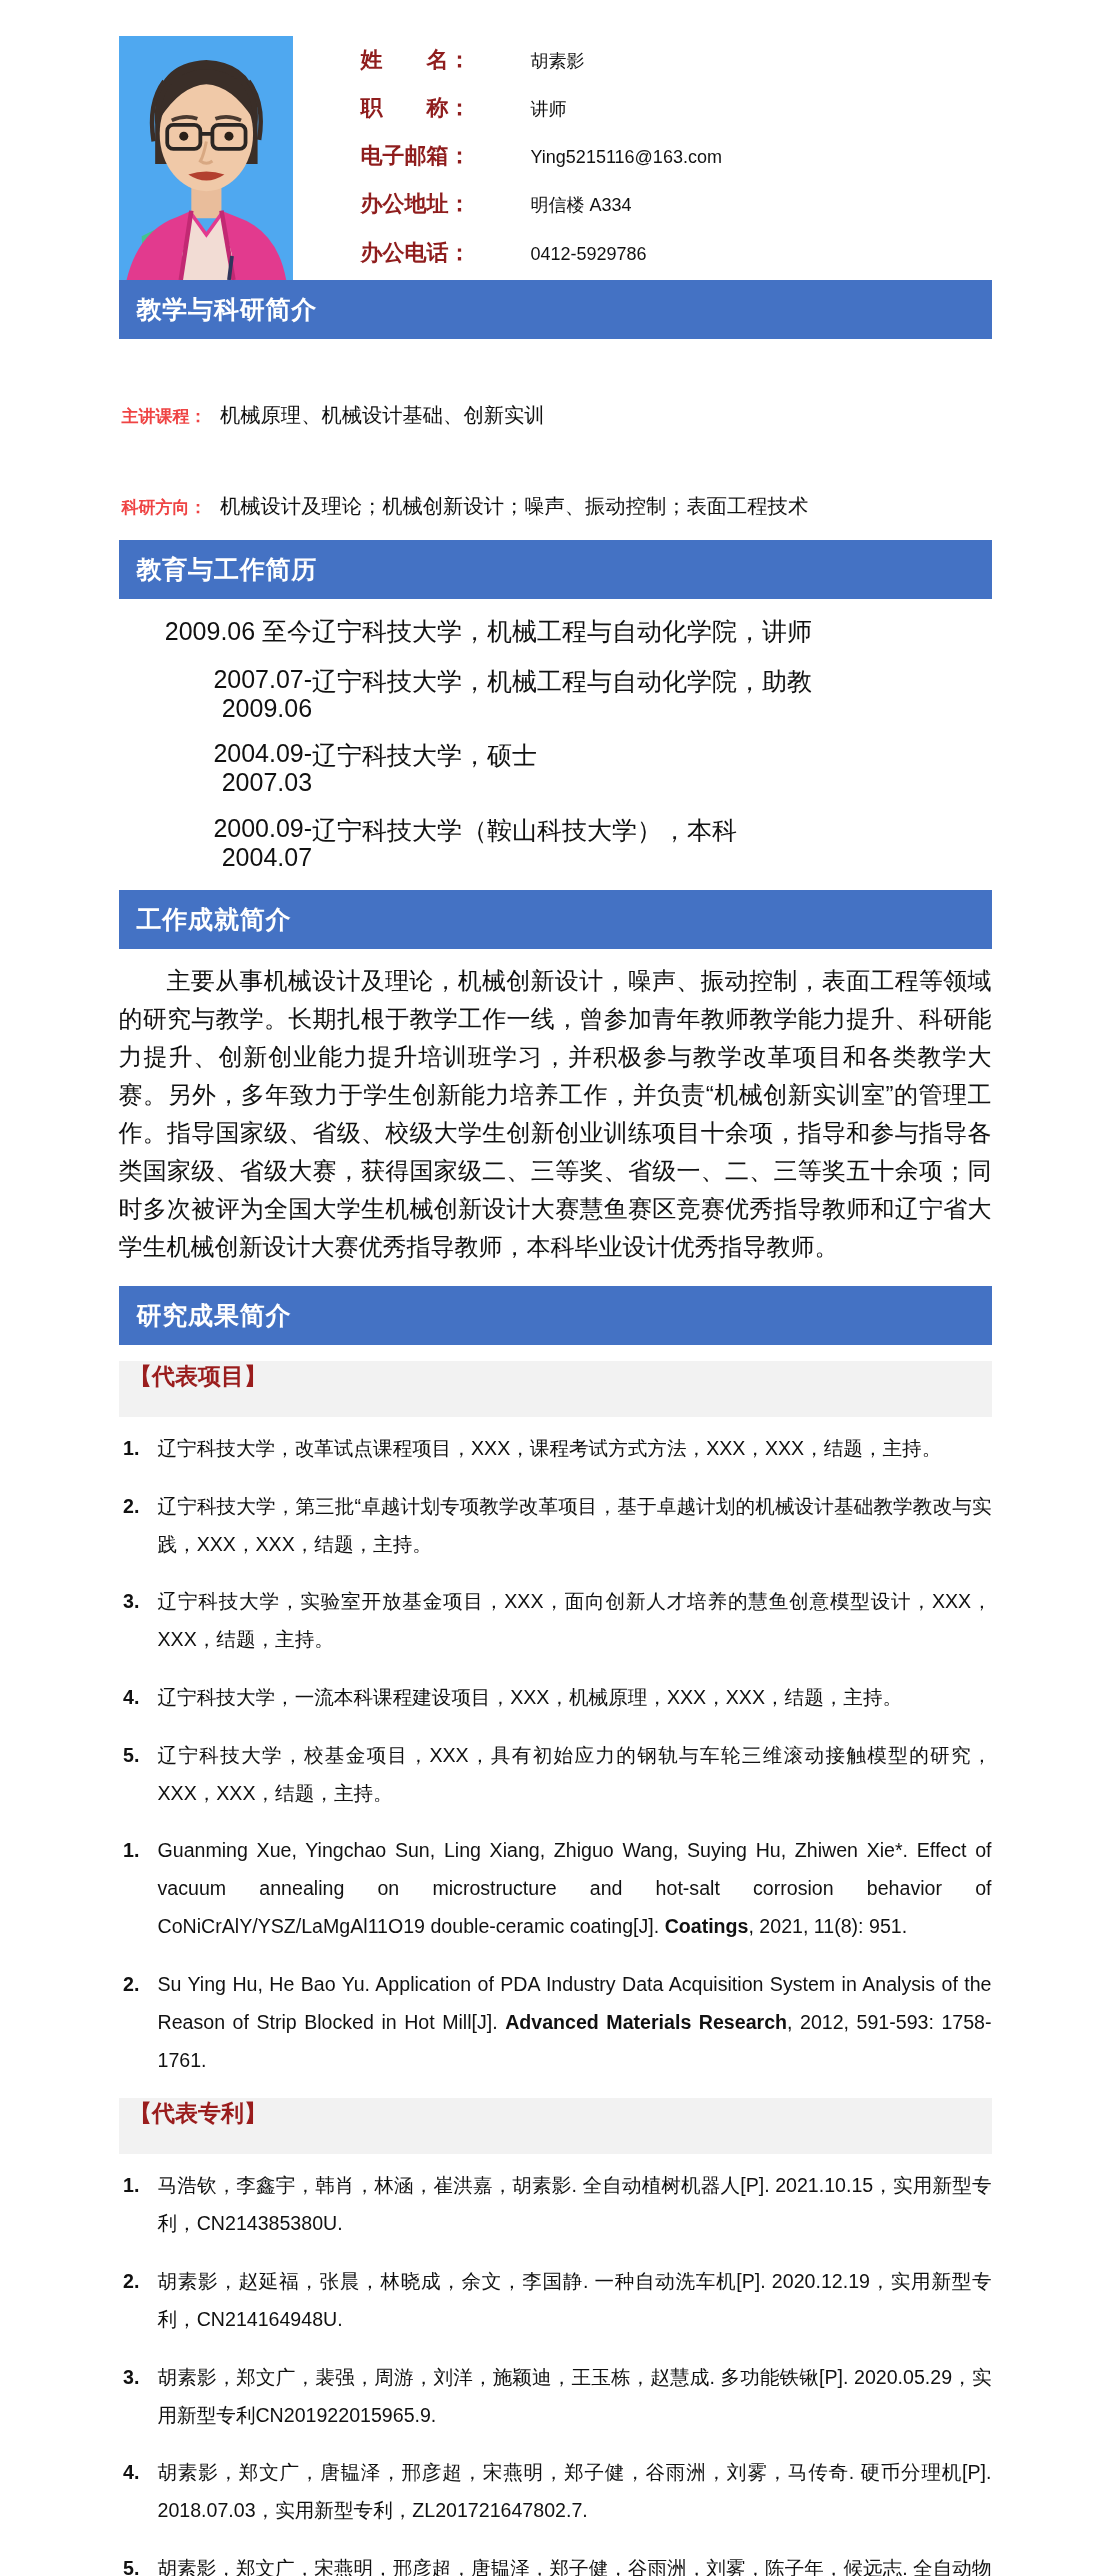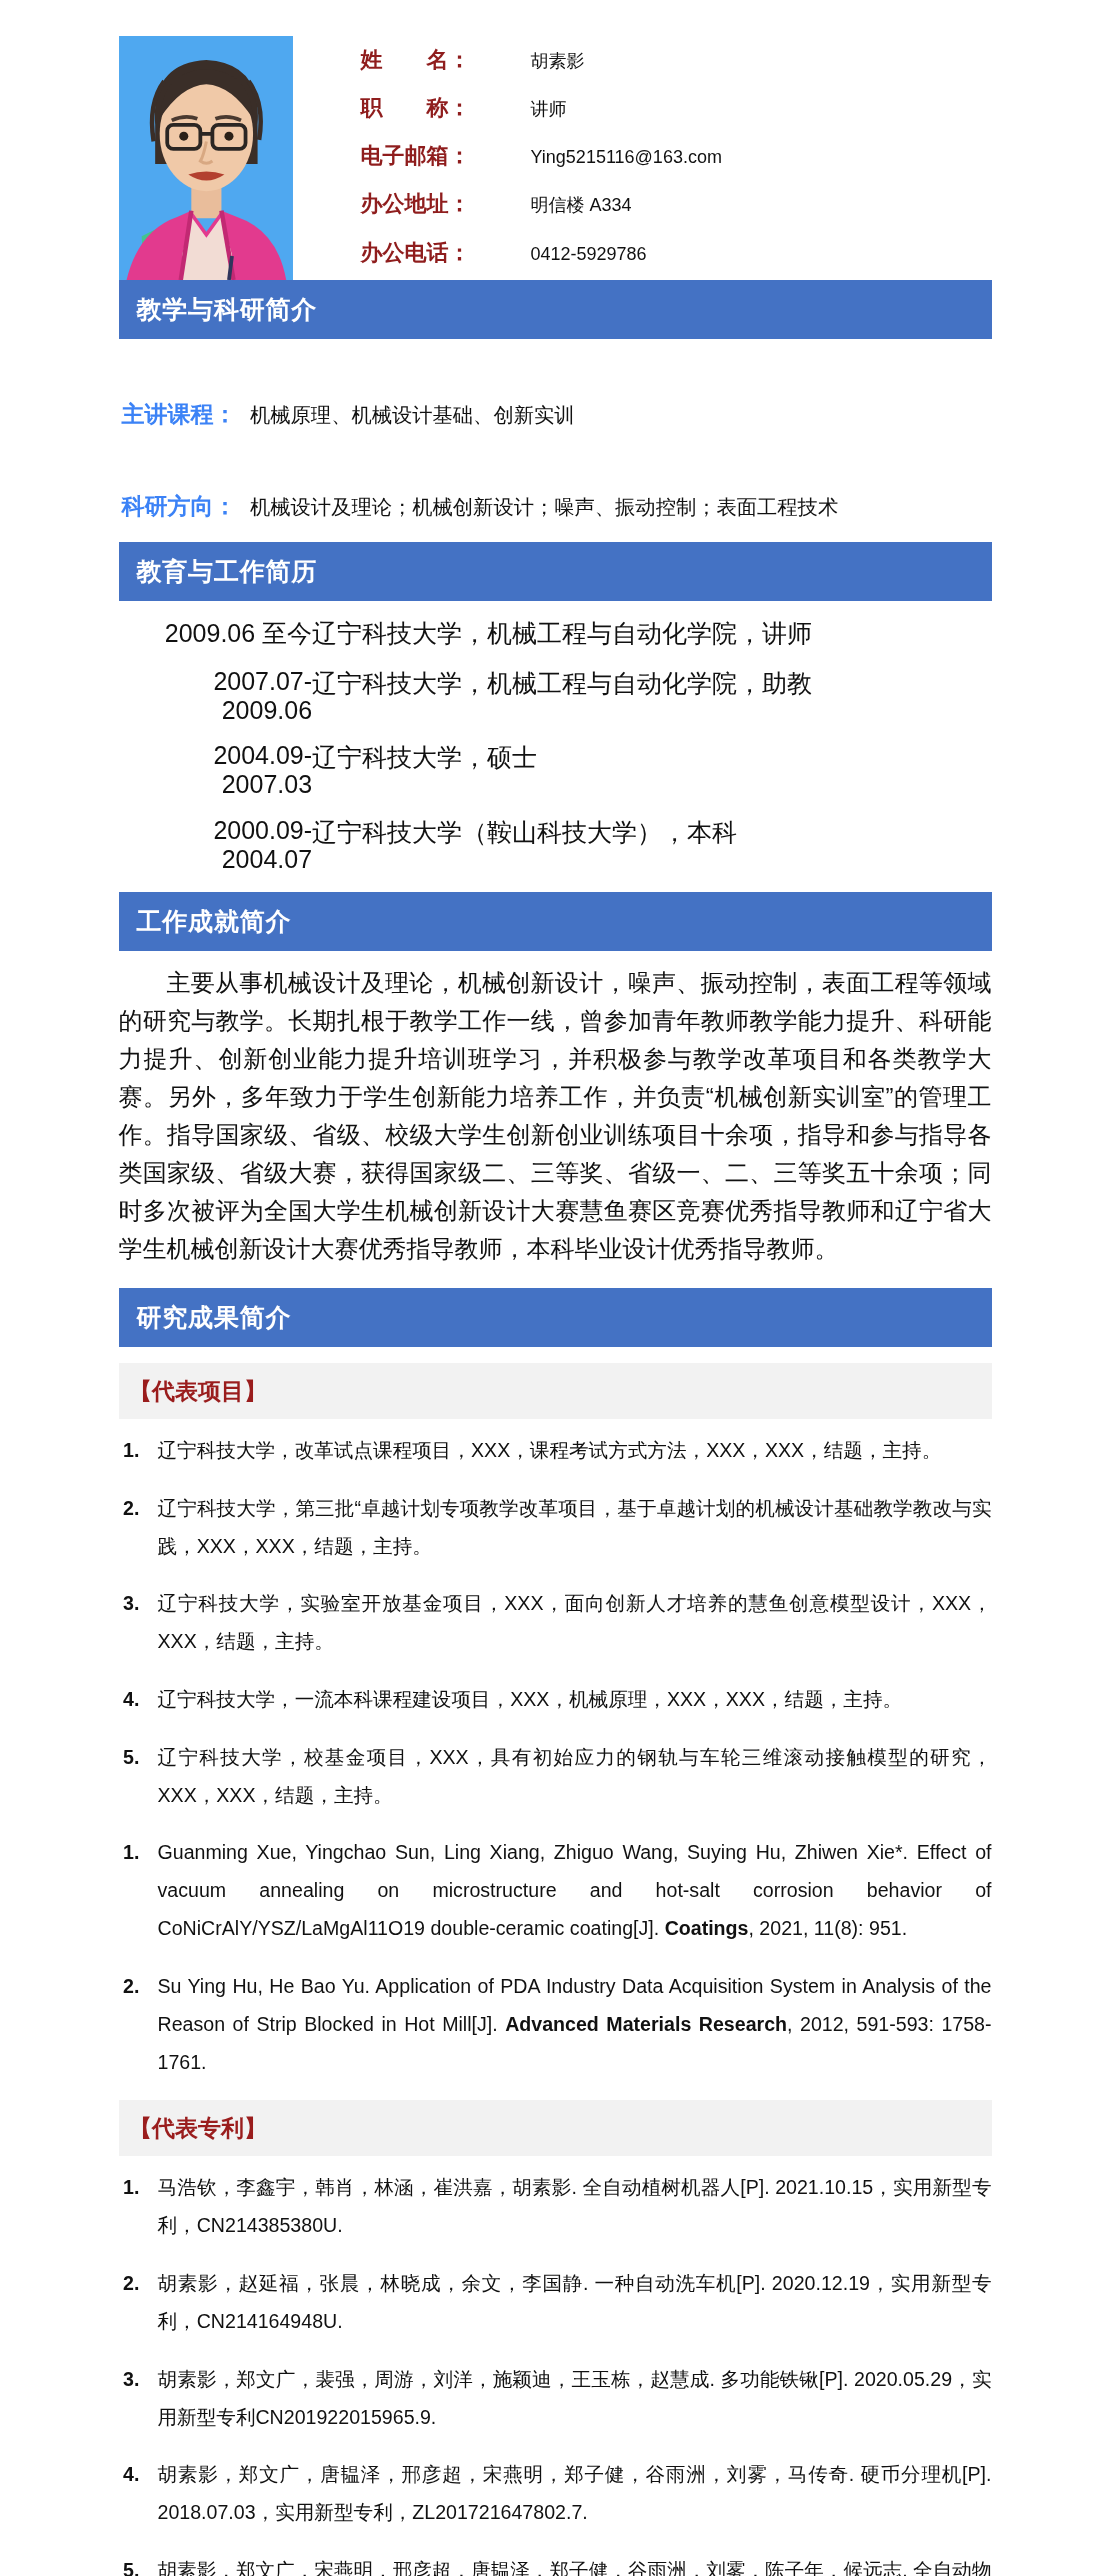--- a/index.html
+++ b/index.html
@@ -30,41 +30,41 @@
   .info-label {
     color:#8F1D1D; font-weight:bold; font-size:22px;
     min-width:143px; white-space:pre;
   }
   .info-value { color:#111; font-size:18px; margin-left:27px; }
 
   
   .teaching-block { margin:18px 0 19.6px 3px; }
   .teach-row { display:flex; align-items:baseline; margin-bottom:19.6px; }
   .teach-row:last-child { margin-bottom:0; }
-  .teach-label { color:#3b82f6; font-weight:bold; font-size:23px; white-space:nowrap; }
+  .teach-label { color:#ef4444; font-weight:bold; font-size:17px; white-space:nowrap; }
   .teach-value { color:#111; font-size:20.3px; margin-left:13.5px;margin-top:44px; }
 
   
   .timeline { margin:16.5px 0 18px 19.6px; }
   .tl-row { display:flex; margin-bottom:16.5px; font-size:25px;text-align:right; }
   .tl-row:last-child { margin-bottom:0; }
   .tl-period { width:174px; flex:0 0 174px; color:#111; }
   .tl-detail { color:#111; }
 
   
   .achieve-text {
     margin:13.5px 0 19.6px 0;
     font-size:24px; line-height:38px; color:#111;
     text-align:justify; text-indent:2em;
   }
 
   
   .sub-header {
     background:#F2F2F2; height:56px; margin-top:16.5px;
-    display:flex; align-items:center; padding-left:10.5px;
+    display:flex; padding-left:10.5px;
   }
   .sub-header span { color:#9A1D1D; font-weight:bold; font-size:23px; }
   ol.num-list { list-style:none; counter-reset:item; margin:12px 0 6px 0; }
   ol.num-list li {
     counter-increment:item; position:relative;
     padding-left:39px; margin-bottom:19.6px;
     font-size:19.6px; line-height:38px; color:#111; text-align:justify;
   }
   ol.num-list li::before {
     content:counter(item) "."; position:absolute; left:4.5px; top:0;

